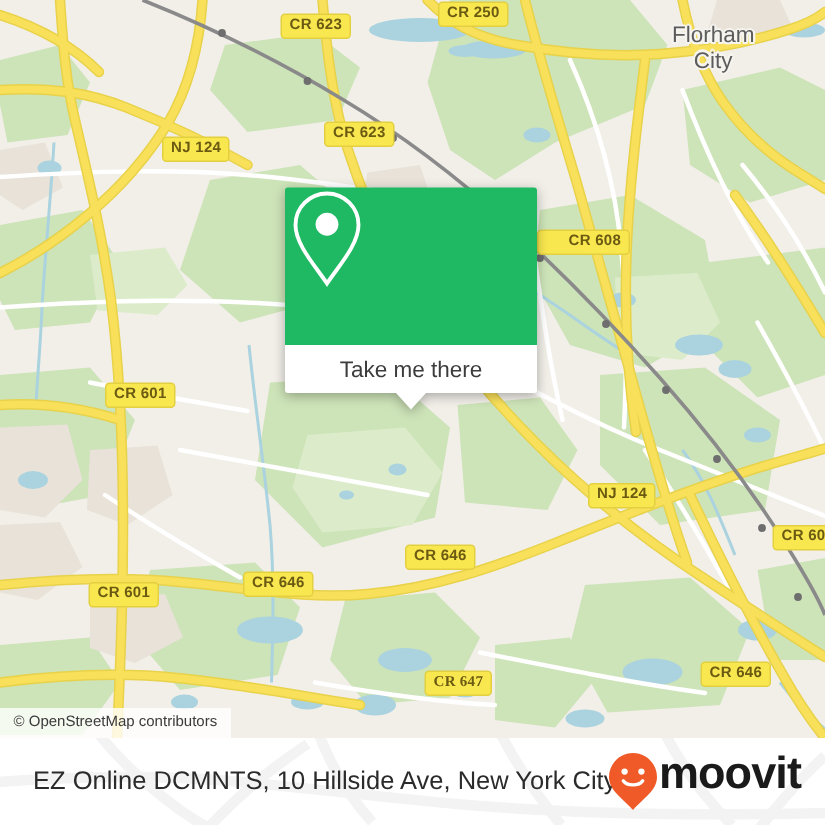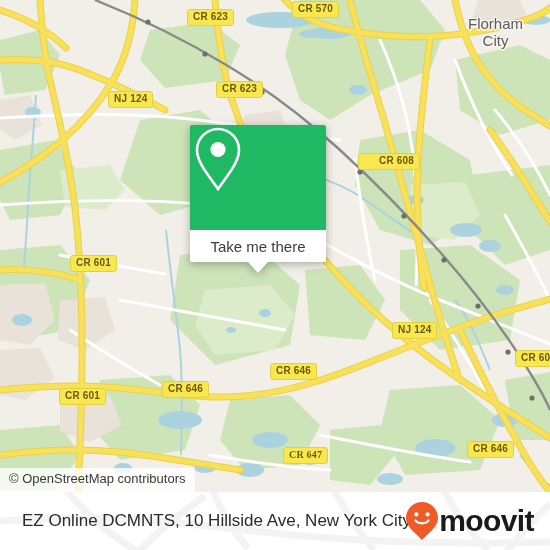--- a/index.html
+++ b/index.html
@@ -45,31 +45,31 @@
       -1.5px 0 #f6f4ef, 1.5px 0 #f6f4ef, 0 -1.5px #f6f4ef, 0 1.5px #f6f4ef,
       -1px -1px #f6f4ef, 1px -1px #f6f4ef, -1px 1px #f6f4ef, 1px 1px #f6f4ef;
     white-space:nowrap;
   }
 
   
   .attrib{
     position:absolute;left:0;bottom:0;
     background:rgba(255,255,255,.80);
     color:#3a3a3a;
-    font-size:13px;
+    font-size:10px;
     padding:4px 9px 5px 9px;
     line-height:1.15;
     white-space:nowrap;
   }
 
   
   .popup{
     position:absolute;
     left:190px;top:125px;
-    width:136px;
+    width:168px;
     filter:drop-shadow(0 2px 4px rgba(0,0,0,.30));
   }
   .popup-head{
     background:#1fb964;
     height:105px;
     border-radius:2px 2px 0 0;
     display:flex;align-items:center;justify-content:center;
   }
   .popup-head svg{display:block;}
   .popup-foot{
@@ -99,21 +99,21 @@
   }
   .bottombar .ghost{
     position:absolute;left:0;top:0;width:550px;height:58px;opacity:1;
   }
   .address{
     position:absolute;left:22px;top:50%;transform:translateY(-50%);
     color:#2b2b2b;font-size:17px;white-space:nowrap;
   }
   .brand{
     position:absolute;right:16px;top:50%;transform:translateY(-50%);
-    display:flex;align-items:center;gap:0;
+    display:flex;gap:0;
   }
   .brand .wordmark{
     color:#1a1a1a;font-size:30px;font-weight:bold;letter-spacing:-0.6px;
     line-height:1;
   }
 </style>
 </head>
 <body>
 
 <div id="app">
@@ -265,27 +265,27 @@
             <circle cx="444" cy="260" r="2.6"></circle>
             <circle cx="478" cy="306" r="2.6"></circle>
             <circle cx="508" cy="352" r="2.6"></circle>
             <circle cx="532" cy="398" r="2.6"></circle>
           </g>
         </g>
 
       </g>
     </svg>
 
-    <div class="city-label" style="left:448px;top:16px;margin-left:20px;">
+    <div class="city-label" style="left:448px;top:16px;">
       <span>Florham</span><br>
       <span>City</span>
     </div>
 
     <div class="shield" style="left:187px;top:9px;">CR 623</div>
-    <div class="shield" style="left:292px;top:1px;">CR 570</div>
+    <div class="shield" style="left:292px;top:1px;">CR 250</div>
     <div class="shield" style="left:216px;top:81px;">CR 623</div>
     <div class="shield" style="left:108px;top:91px;">NJ 124</div>
     <div class="shield" style="left:358px;top:153px;padding-left:20px;">CR 608</div>
     <div class="shield" style="left:70px;top:255px;">CR 601</div>
     <div class="shield" style="left:392px;top:322px;">NJ 124</div>
     <div class="shield" style="left:270px;top:363px;">CR 646</div>
     <div class="shield" style="left:515px;top:350px;">CR 607</div>
     <div class="shield" style="left:162px;top:381px;">CR 646</div>
     <div class="shield" style="left:59px;top:388px;">CR 601</div>
     <div class="shield" style="left:283px;top:447px;font-family:Liberation Serif, serif;">CR 647</div>

